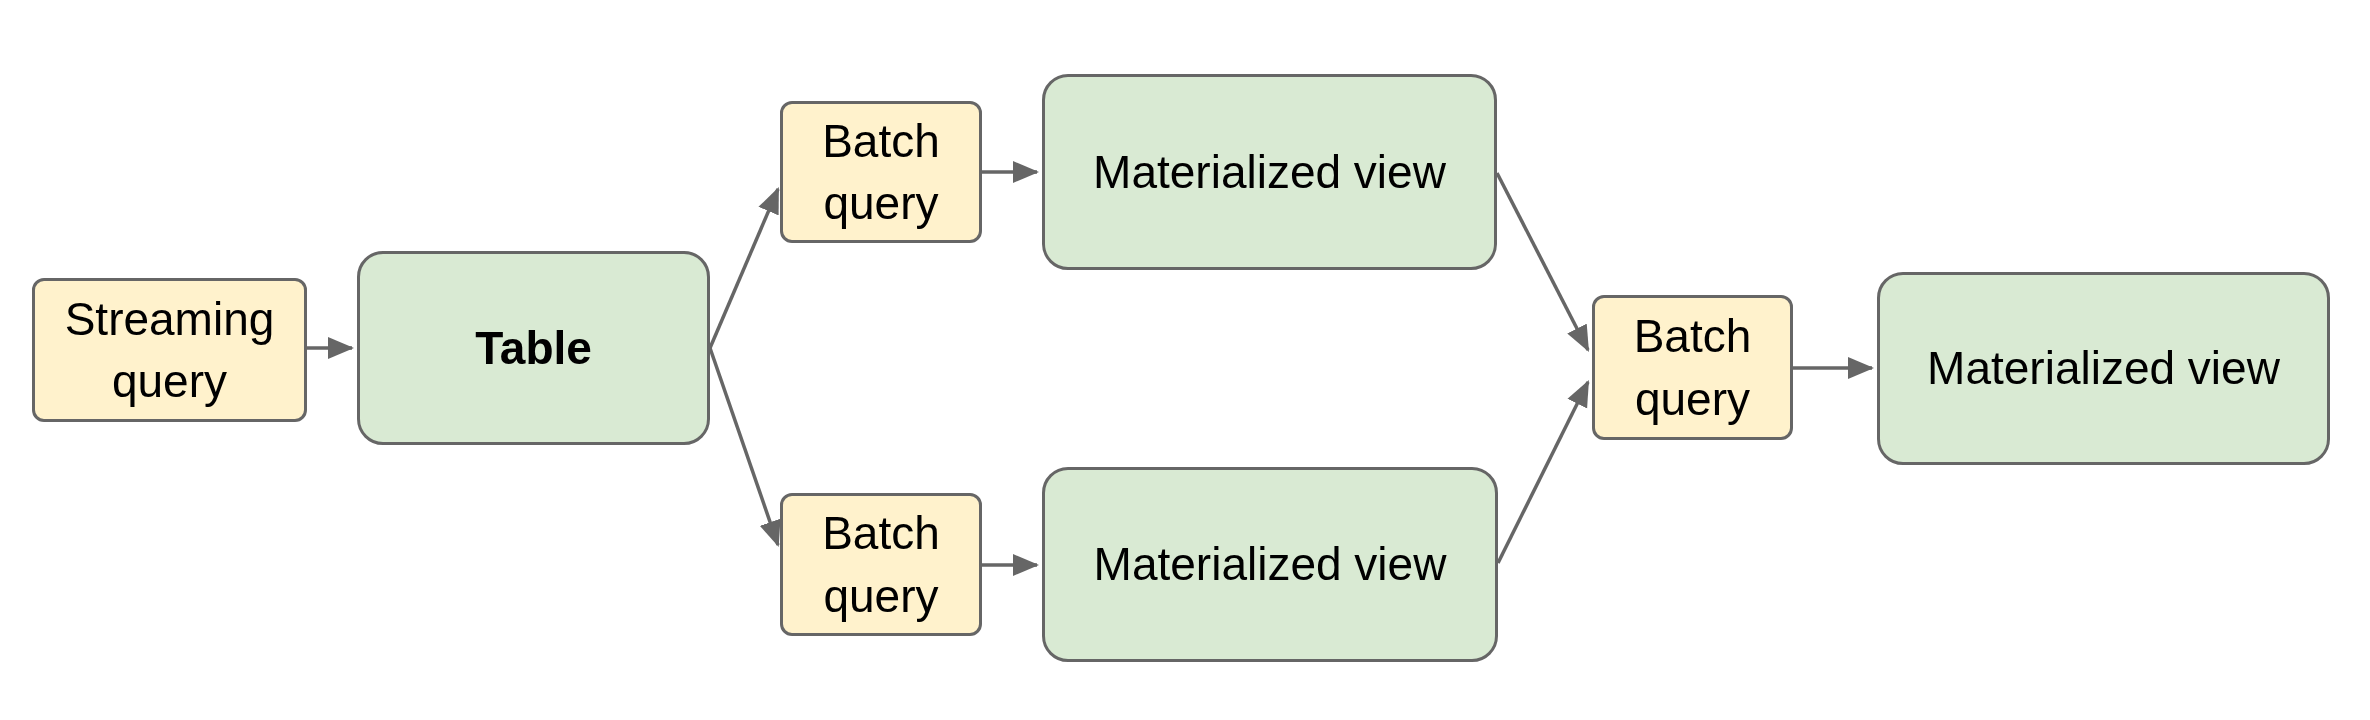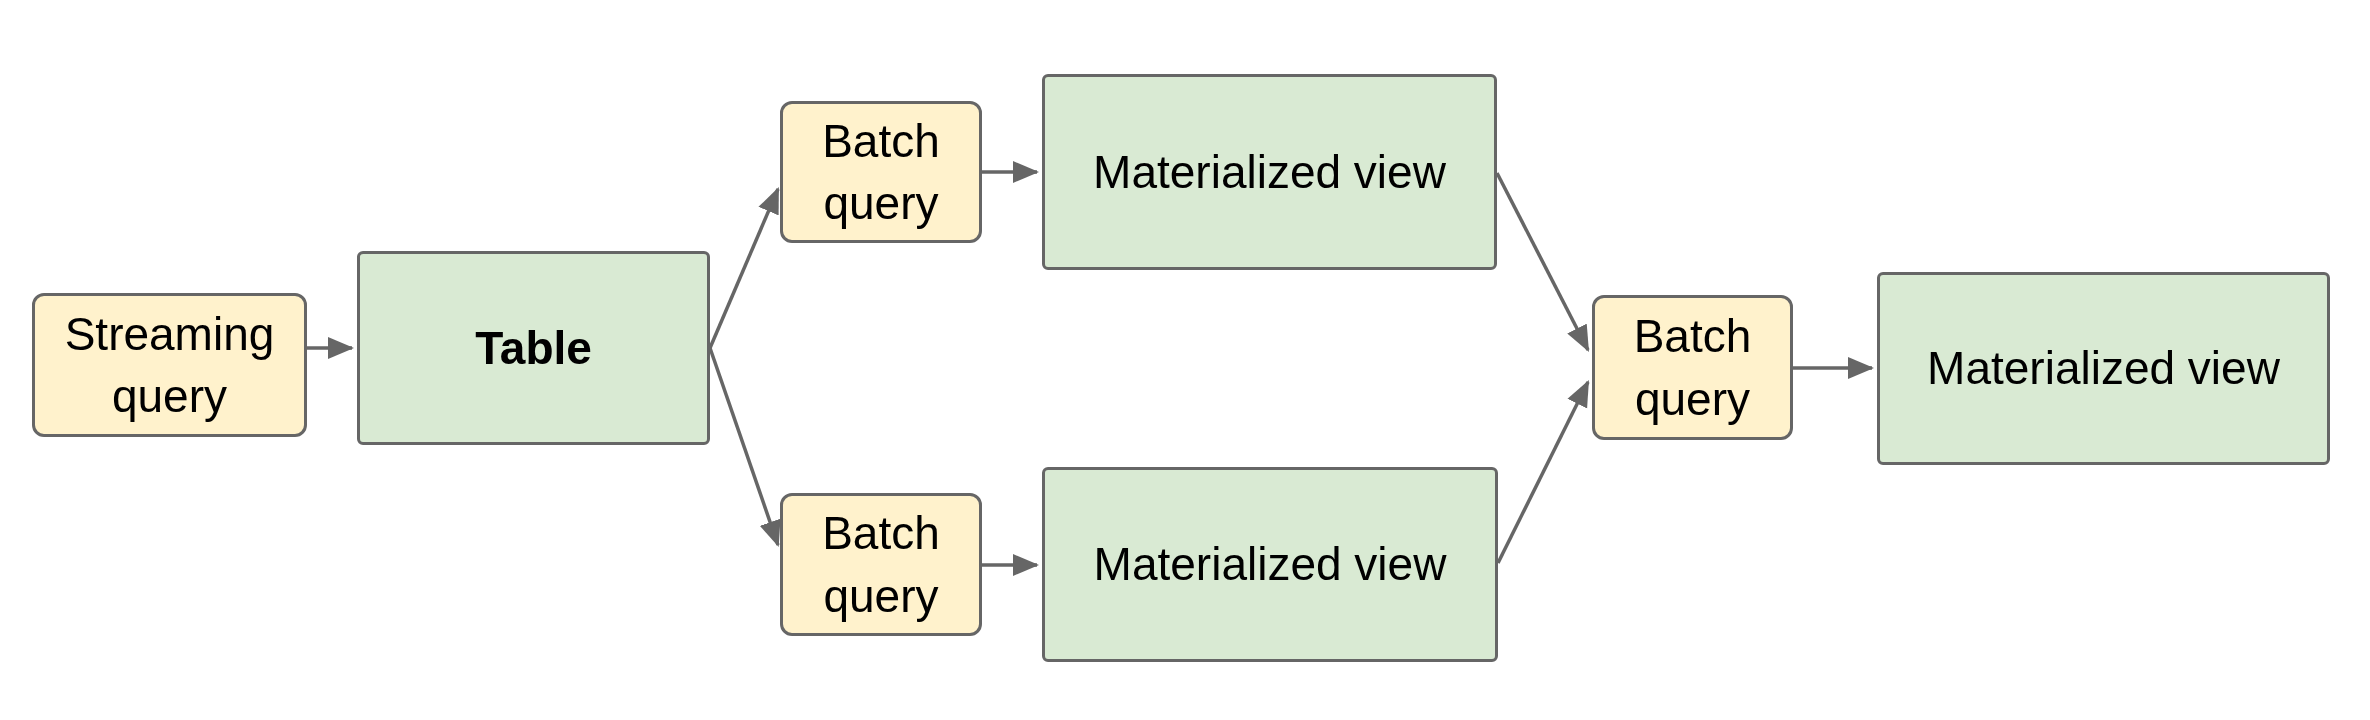--- a/index.html
+++ b/index.html
@@ -43,21 +43,21 @@
   .node .label {
     display: block;
     padding: 0 8px;
   }
   .node.query {
     background: var(--query_fill, #fff2cc);
     border-radius: 12px;
   }
   .node.view {
     background: var(--view_fill, #d9ead3);
-    border-radius: 6px;
+    border-radius: 26px;
   }
 </style>
 </head>
 <body>
 
 <div class="canvas">
 
   <svg class="edges" viewBox="0 0 2370 720" xmlns="http://www.w3.org/2000/svg">
     <defs>
       <marker id="arrowhead" viewBox="0 0 12 10" refX="11" refY="5" markerWidth="7.5" markerHeight="6.5" orient="auto">
@@ -67,21 +67,21 @@
     <line x1="307" y1="348" x2="352" y2="348" marker-end="url(#arrowhead)"></line>
     <line x1="710" y1="348" x2="778" y2="189" marker-end="url(#arrowhead)"></line>
     <line x1="710" y1="348" x2="778" y2="545" marker-end="url(#arrowhead)"></line>
     <line x1="982" y1="172" x2="1037" y2="172" marker-end="url(#arrowhead)"></line>
     <line x1="982" y1="565" x2="1037" y2="565" marker-end="url(#arrowhead)"></line>
     <line x1="1497" y1="173" x2="1588" y2="350" marker-end="url(#arrowhead)"></line>
     <line x1="1498" y1="563" x2="1588" y2="382" marker-end="url(#arrowhead)"></line>
     <line x1="1793" y1="368" x2="1872" y2="368" marker-end="url(#arrowhead)"></line>
   </svg>
 
-  <div class="node query" style="left:32px; top:293px; width:275px; height:144px;">
+  <div class="node query" style="left:32px; top:278px; width:275px; height:144px;">
     <span class="label">Streaming query</span>
   </div>
 
   <div class="node view" style="left:357px; top:251px; width:353px; height:194px;font-weight:bold;">
     <span class="label">Table</span>
   </div>
 
   <div class="node query" style="left:780px; top:101px; width:202px; height:142px;">
     <span class="label">Batch query</span>
   </div>

